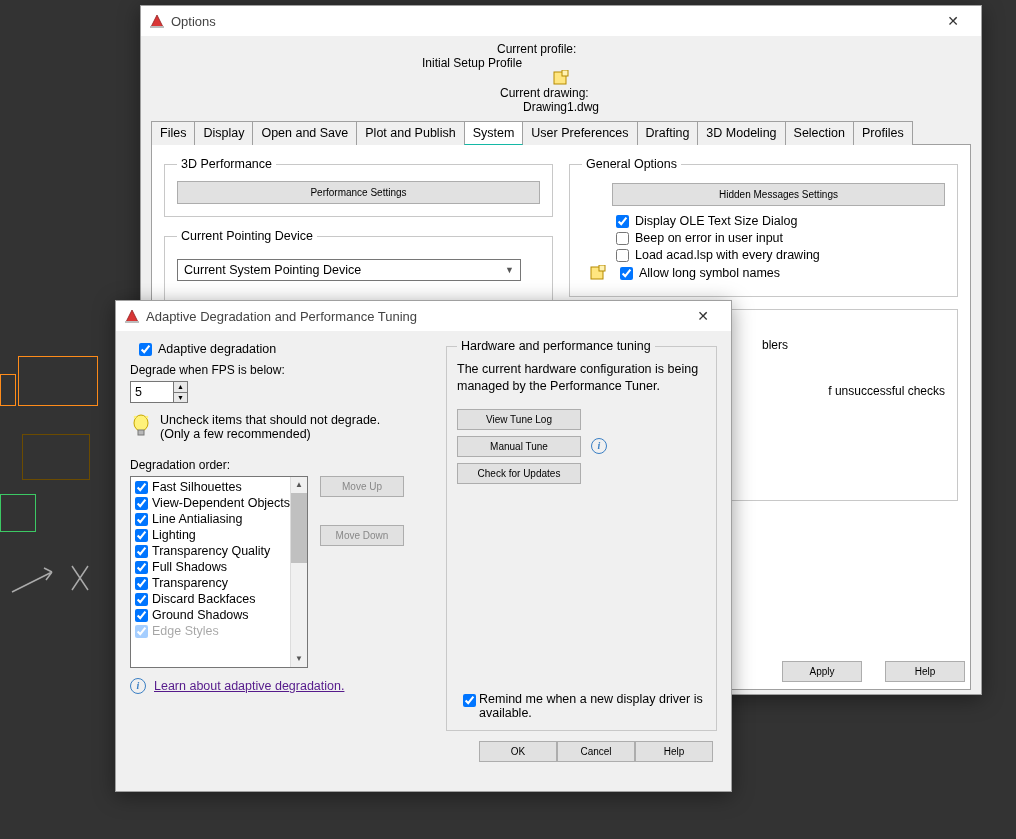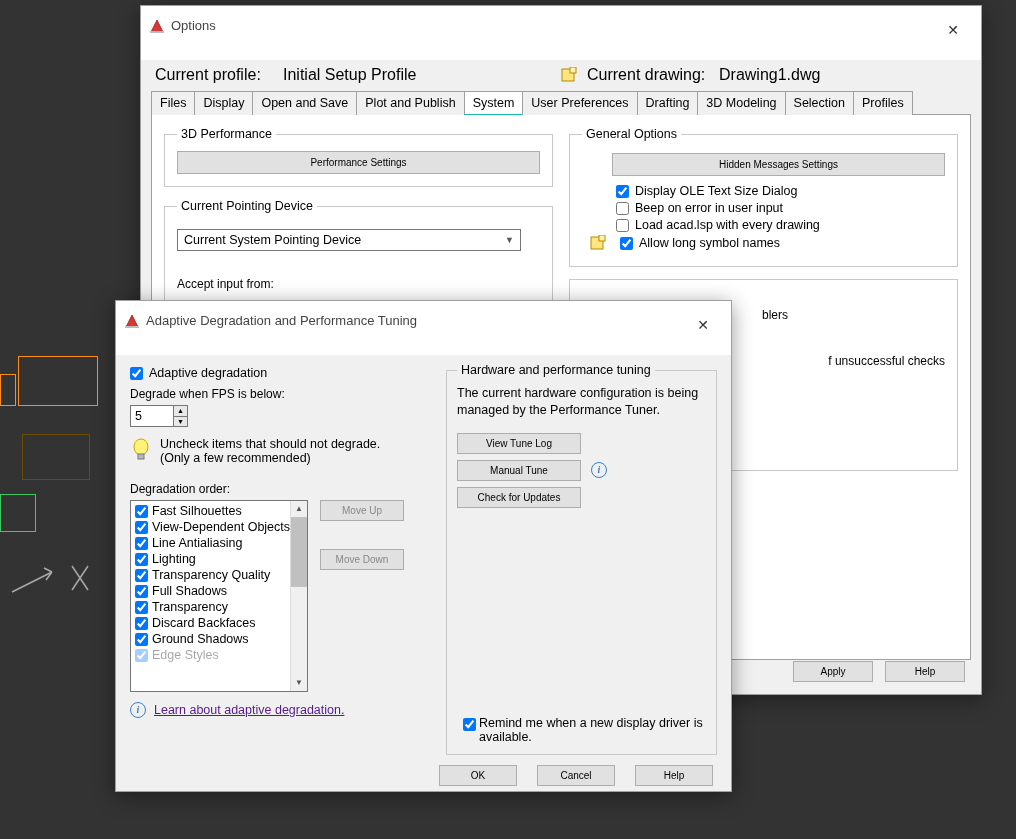--- a/index.html
+++ b/index.html
@@ -1,45 +1,45 @@
 <!DOCTYPE html>
 <html><head>
 <meta charset="utf-8">
 <style>
   html,body{margin:0;padding:0;height:100%;font-family:"Segoe UI",Tahoma,Geneva,sans-serif;font-size:12px;}
   body{background:#333333;position:relative;width:1016px;height:839px;overflow:hidden;}
 
   .dialog{position:absolute;background:#f0f0f0;border:1px solid #a0a0a0;box-shadow:0 4px 20px rgba(0,0,0,0.4);}
-  .titlebar{display:flex;align-items:flex-start;height:30px;padding:12px 8px;background:#ffffff;}
+  .titlebar{display:flex;align-items:center;height:30px;padding:0 8px;background:#ffffff;}
   .titlebar .title{flex:1;font-size:13px;color:#444;margin-left:6px;}
   .titlebar .close{width:40px;text-align:center;font-size:14px;color:#333;padding:4px 0;}
 
   
   #options{left:140px;top:5px;width:840px;height:688px;}
-  .profile-row{padding:6px 14px 2px 14px;display:flex;align-items:center;font-size:16px;}
+  .profile-row{padding:6px 14px 2px 14px;display:flex;align-items:center;font-size:12px;flex-direction:column;}
   .tabs{display:flex;border-bottom:1px solid #a0a0a0;margin:4px 10px 0 10px;background:#f0f0f0;}
   .tab{padding:4px 8px;border:1px solid #a0a0a0;border-bottom:none;background:#f0f0f0;margin-right:-1px;font-size:12.5px;position:relative;top:1px;}
   .tab.active{background:#ffffff;border-bottom:1px solid #14b8a6;z-index:2;}
   .tabpage{margin:0 10px 10px 10px;background:#ffffff;border:1px solid #a0a0a0;border-top:none;padding:12px;height:520px;display:flex;gap:16px;position:relative;}
 
   .col{flex:1;display:flex;flex-direction:column;gap:12px;}
   fieldset{border:1px solid #c8c8c8;padding:10px 12px 12px 12px;margin:0;}
   legend{font-size:12.5px;padding:0 4px;}
 
   .btn{background:#e1e1e1;border:1px solid #adadad;padding:4px 10px;font-size:10px;text-align:center;}
   .btn.wide{display:block;width:100%;box-sizing:border-box;padding:5px 0;}
   .btn:disabled,.btn.disabled{color:#888;}
 
   .select{background:#ffffff;border:1px solid #767676;padding:3px 6px;width:330px;display:flex;justify-content:space-between;align-items:center;font-size:12.5px;}
   .chev{font-size:9px;color:#555;}
 
   .chkrow{display:flex;align-items:center;gap:6px;margin:3px 0 3px 34px;font-size:12.5px;}
   .chkrow input[type=checkbox]{width:13px;height:13px;margin:0;}
 
-  .bottom-buttons{position:absolute;right:16px;bottom:12px;display:flex;gap:12px;}
+  .bottom-buttons{position:absolute;right:16px;bottom:12px;display:flex;gap:23px;}
   .bottom-buttons .btn{width:80px;}
 
   
   #adaptive{left:115px;top:300px;width:615px;height:490px;z-index:50;}
   .adp-body{display:flex;gap:16px;padding:8px 14px 4px 14px;height:390px;}
   .adp-left{width:300px;display:flex;flex-direction:column;}
   .adp-right{flex:1;}
 
   .spin{border:1px solid #767676;display:flex;width:56px;height:20px;background:#fff;}
   .spin .val{flex:1;padding:2px 4px;font-size:12.5px;border:none;width:34px;}
@@ -67,21 +67,21 @@
   .info-icon{display:inline-block;width:14px;height:14px;border:1px solid #3a7fc4;border-radius:50%;color:#3a7fc4;font-size:10px;font-weight:bold;text-align:center;line-height:13px;font-style:italic;font-family:Georgia,serif;}
 
   fieldset.hw{border:1px solid #c8c8c8;padding:8px 10px 12px 10px;}
   .hw .desc{font-size:12.5px;margin-bottom:14px;line-height:1.35;}
   .hw .btnrow{display:flex;align-items:center;gap:10px;margin:6px 0;}
   .hw .btn{width:124px;}
 
   .remind{display:flex;align-items:flex-start;margin:6px 2px 0 2px;font-size:12.5px;}
   .remind input{margin-top:2px;}
 
-  .adp-bottom{display:flex;justify-content:flex-end;gap:20px;padding:8px 18px 14px 0;align-items:flex-end;}
+  .adp-bottom{display:flex;justify-content:flex-end;padding:8px 18px 14px 0;align-items:flex-end;}
   .adp-bottom .btn{width:78px;padding:4px 0;}
 
   .app-icon{display:inline-block;width:16px;height:16px;}
   .app-icon svg{display:block;}
 
   .opt-dwg-icon{display:inline-block;width:16px;height:16px;}
 
   
   .bgshape{position:absolute;border:1px solid;background:transparent;}
 </style>
@@ -202,21 +202,21 @@
           <path d="M2 14 L8 2 L14 14 Z" fill="#d93636" stroke="#8f1f1f" stroke-width="0.8"></path>
           <rect x="1" y="13" width="14" height="2" fill="#bdbdbd"></rect>
         </svg>
     </span>
     <span class="title">Adaptive Degradation and Performance Tuning</span>
     <span class="close">✕</span>
   </div>
 
   <div class="adp-body">
     <div class="adp-left">
-      <label class="chkrow" style="margin-left:0;">
+      <label class="chkrow" style="margin-left:9px;">
         <input type="checkbox" checked="" style="">
         <span>Adaptive degradation</span>
       </label>
       <div style="margin:4px 0 4px 0;">Degrade when FPS is below:</div>
       <div class="spin">
         <input class="val" value="5" style="">
         <div class="arrows">
             <span>▲</span>
             <span>▼</span>
           </div>

